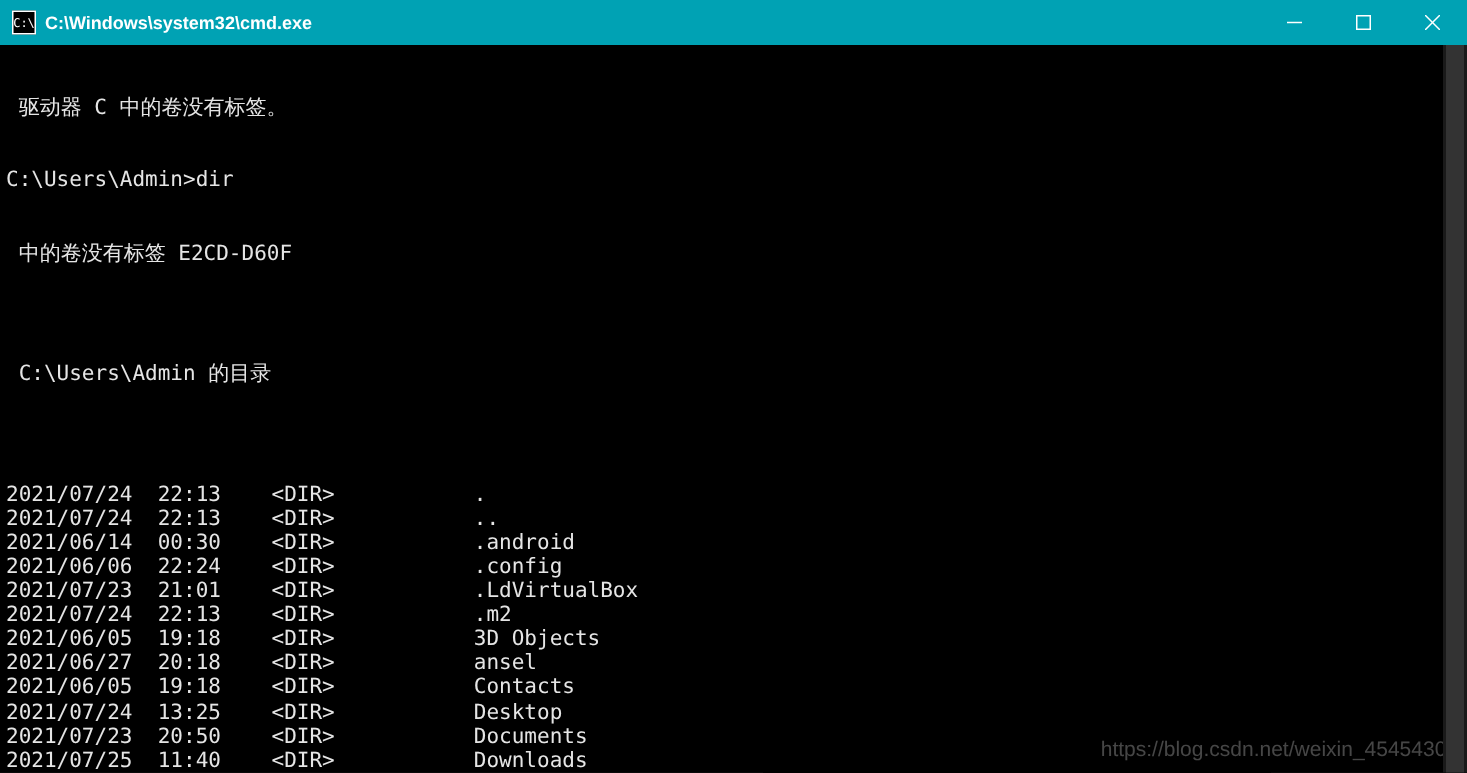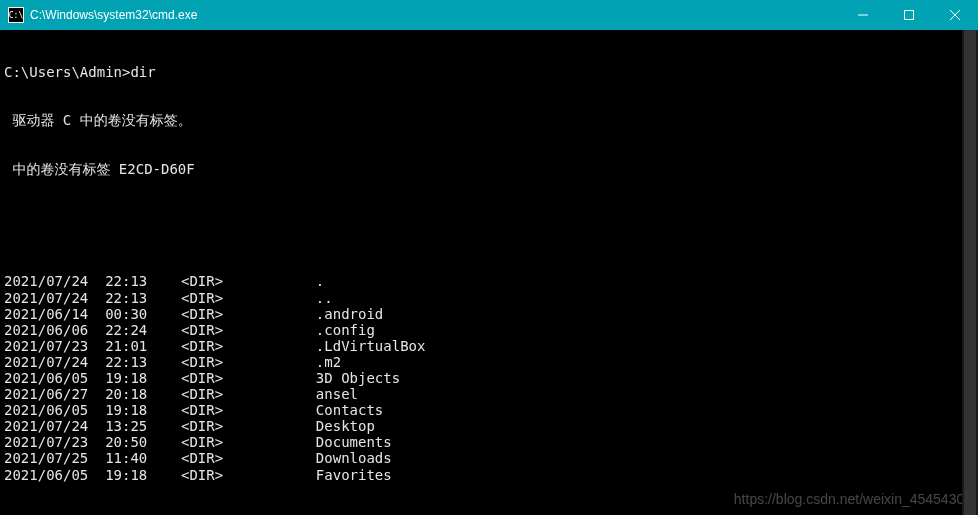--- a/index.html
+++ b/index.html
@@ -33,21 +33,21 @@
     margin: 0 6px 0 8px;
     background: #000;
     border: 1px solid #fff;
     display: flex;
     align-items: center;
     justify-content: center;
     font-size: 8px;
     font-family: monospace;
     color: #fff;
   }
-  .titlebar .title { flex: 0 0 auto; }
+  .titlebar .title { flex: 0 0 auto; font-weight: bold; }
   .titlebar .spacer { flex: 1 1 auto; }
   .titlebar .btn {
     width: 46px;
     height: 30px;
     display: flex;
     align-items: center;
     justify-content: center;
     color: #fff;
   }
   .titlebar .btn svg { width: 10px; height: 10px; stroke: #fff; stroke-width: 1; fill: none; }
@@ -109,24 +109,25 @@
     </div>
     <div class="btn">
       <svg viewBox="0 0 10 10">
           <line x1="0" y1="0" x2="10" y2="10"></line>
           <line x1="10" y1="0" x2="0" y2="10"></line>
         </svg>
     </div>
   </div>
 
   <div class="terminal">
+    <div class="line"> 驱动器 C 中的卷没有标签。</div>
     <div class="line"><span>C:\Users\Admin&gt;</span><span>dir</span></div>
-    <div class="line"> 驱动器 C 中的卷没有标签。</div>
     <div class="line"> 中的卷没有标签 E2CD-D60F</div>
     <div class="line"></div>
+    <div class="line"> C:\Users\Admin 的目录</div>
     <div class="line"></div>
     <div id="entries"><div class="line">2021/07/24  22:13    &lt;DIR&gt;           .</div><div class="line">2021/07/24  22:13    &lt;DIR&gt;           ..</div><div class="line">2021/06/14  00:30    &lt;DIR&gt;           .android</div><div class="line">2021/06/06  22:24    &lt;DIR&gt;           .config</div><div class="line">2021/07/23  21:01    &lt;DIR&gt;           .LdVirtualBox</div><div class="line">2021/07/24  22:13    &lt;DIR&gt;           .m2</div><div class="line">2021/06/05  19:18    &lt;DIR&gt;           3D Objects</div><div class="line">2021/06/27  20:18    &lt;DIR&gt;           ansel</div><div class="line">2021/06/05  19:18    &lt;DIR&gt;           Contacts</div><div class="line">2021/07/24  13:25    &lt;DIR&gt;           Desktop</div><div class="line">2021/07/23  20:50    &lt;DIR&gt;           Documents</div><div class="line">2021/07/25  11:40    &lt;DIR&gt;           Downloads</div><div class="line">2021/06/05  19:18    &lt;DIR&gt;           Favorites</div></div>
     
     
     <div class="line"></div>
     
     <div class="watermark">https://blog.csdn.net/weixin_45454303</div>
   </div>
 
   <div class="scrollbar">

